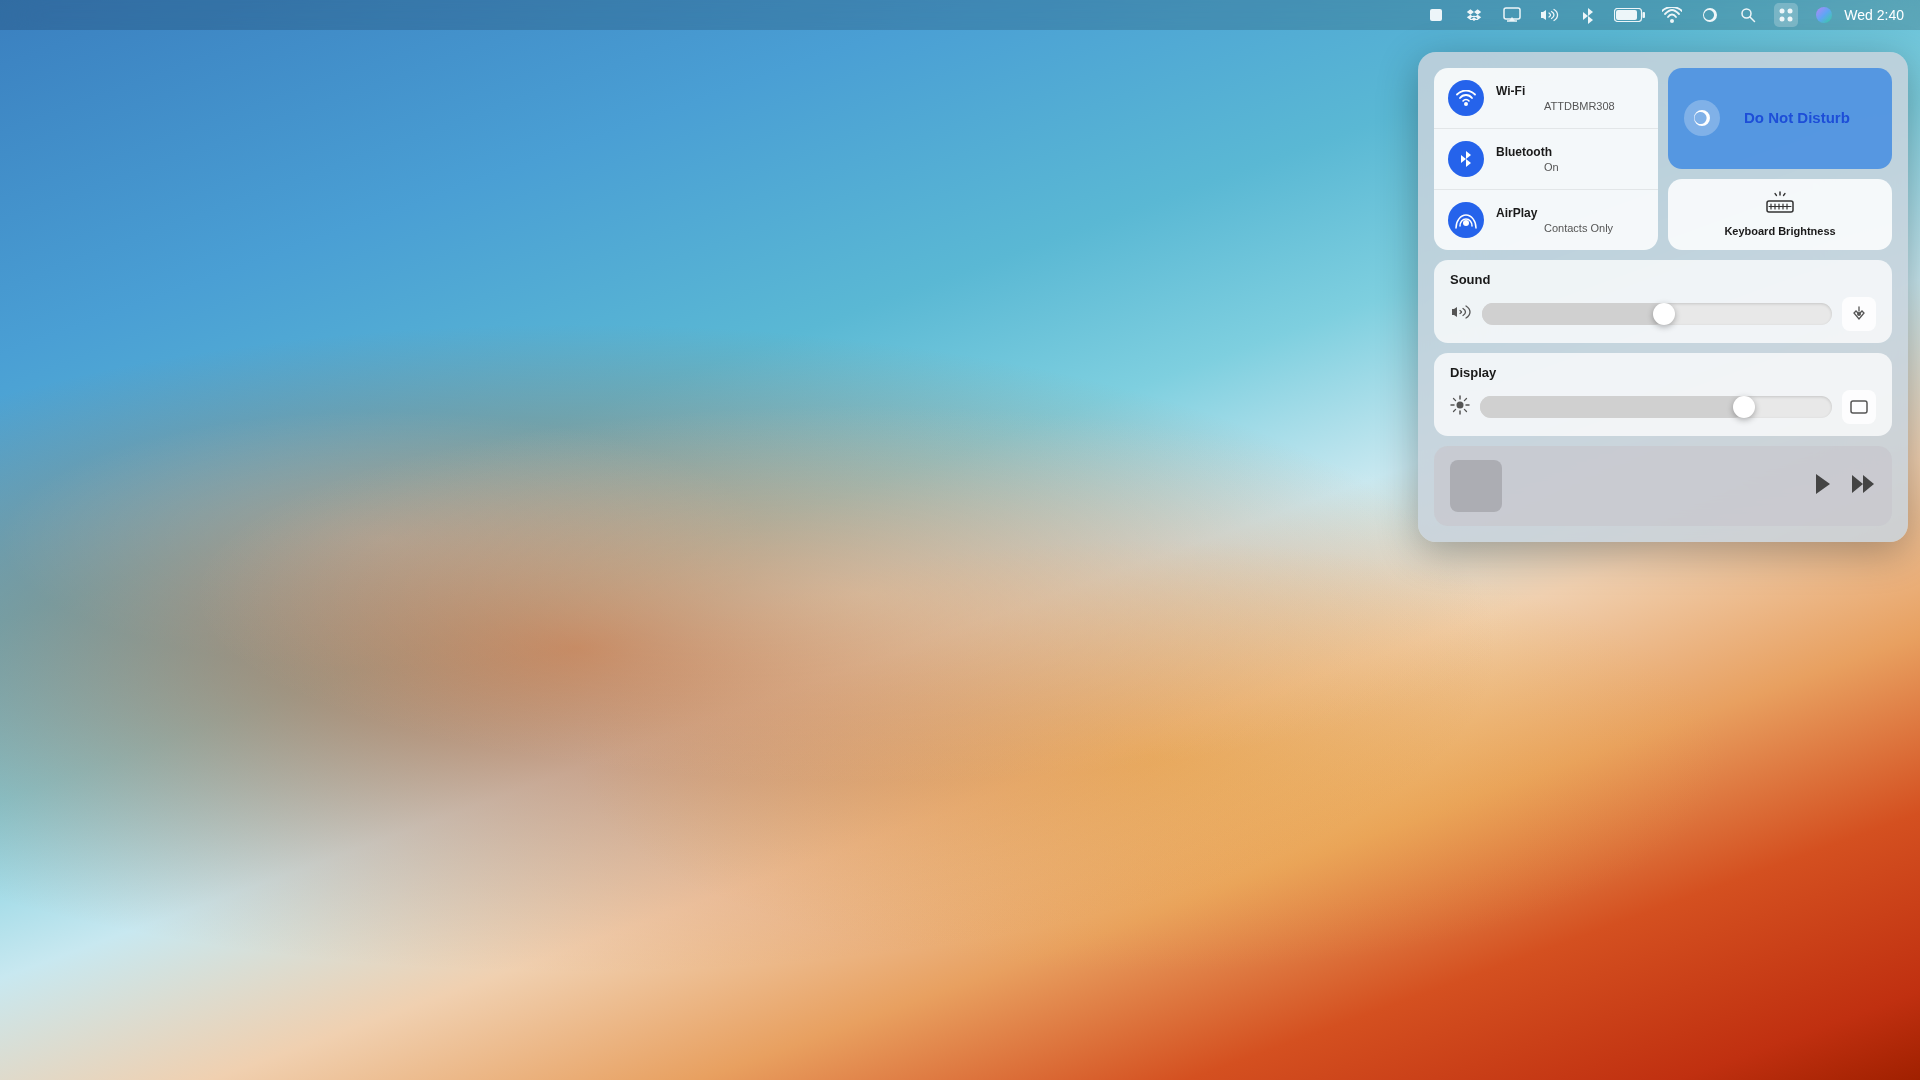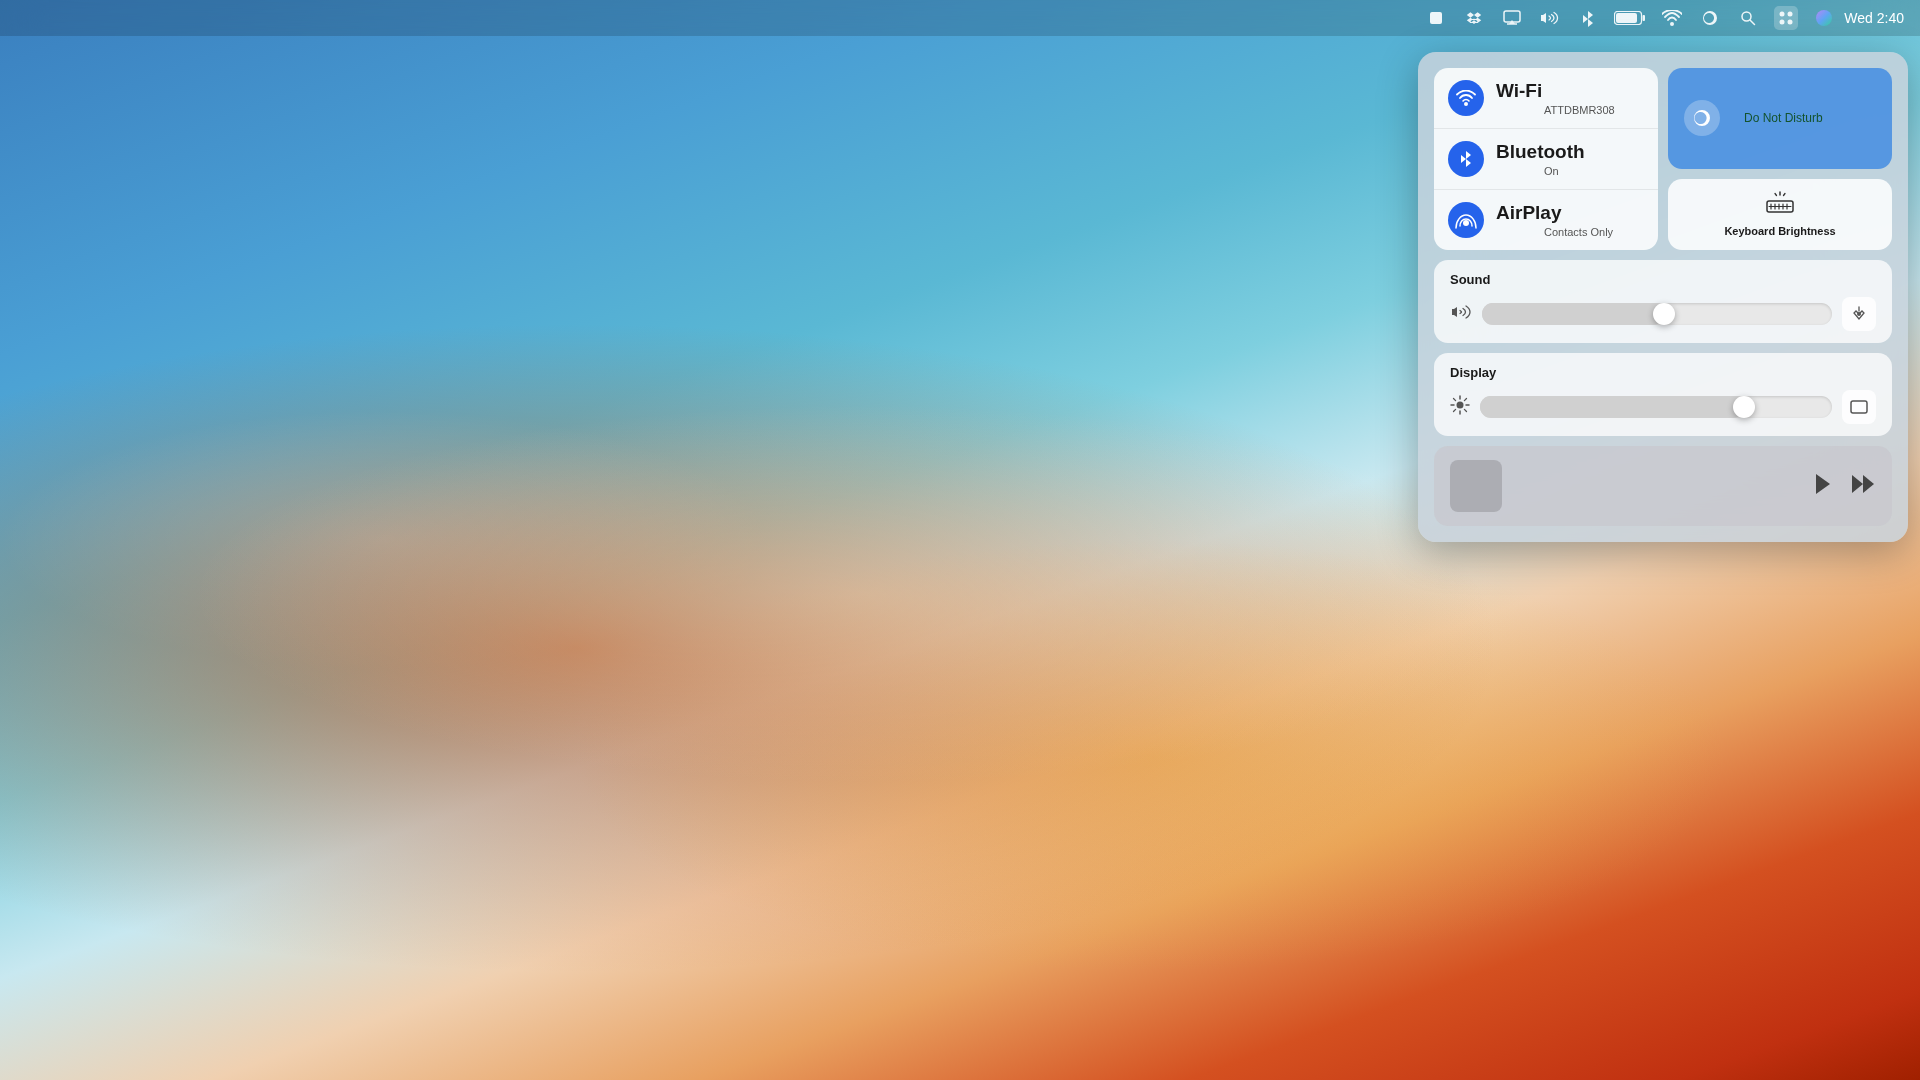--- a/index.html
+++ b/index.html
@@ -49,21 +49,21 @@
       background:
         radial-gradient(ellipse 70% 35% at 45% 55%, rgba(255, 220, 180, 0.4) 0%, transparent 50%);
     }
 
     
     .menubar {
       position: absolute;
       top: 0;
       left: 0;
       right: 0;
-      height: 36px;
+      height: 30px;
       background: rgba(0, 0, 0, 0.15);
       backdrop-filter: blur(20px);
       -webkit-backdrop-filter: blur(20px);
       display: flex;
       align-items: center;
       justify-content: flex-end;
       padding: 0 16px;
       z-index: 100;
     }
 
@@ -159,21 +159,21 @@
       color: white;
       font-size: 18px;
     }
 
     .tile-text-group {
       display: flex;
       flex-direction: column;
     }
 
     .tile-title {
-      font-size: 19px;
+      font-size: 12px;
       font-weight: 600;
       color: #1a1a1a;
       line-height: 1.2;
     }
 
     .tile-subtitle {
       font-size: 11px;
       color: #555;
       margin-top: 1px;
       margin-left: 48px;
@@ -466,21 +466,21 @@
     </div>
 
     <div class="tile-right">
 
       <div class="right-tile-large" style="background:rgba(74,144,226,0.9);">
         <div class="tile-icon-circle" style="background:rgba(255,255,255,0.25);">
           <svg width="20" height="20" viewBox="0 0 20 20" fill="white">
             <path d="M10 2a8 8 0 0 1 0 16 8 8 0 0 1 0-16zm3 4a6 6 0 1 0-4 10A6 6 0 0 0 13 6z" fill="white"></path>
           </svg>
         </div>
-        <span class="tile-title" style="color:#14532d; font-size:12px; font-weight:400;">Do Not Disturb</span>
+        <span class="tile-title" style="color:#1d4ed8; font-size:15px; font-weight:700;">Do Not Disturb</span>
       </div>
 
       <div class="right-tile-small-row">
 
         <div class="right-tile-small">
           <div style="font-size:22px; color:#333;">
             <svg width="30" height="22" viewBox="0 0 30 22" fill="none">
 
               <line x1="15" y1="1" x2="15" y2="4" stroke="#333" stroke-width="1.5" stroke-linecap="round"></line>
               <line x1="20" y1="2.5" x2="18.5" y2="4.5" stroke="#333" stroke-width="1.3" stroke-linecap="round"></line>

